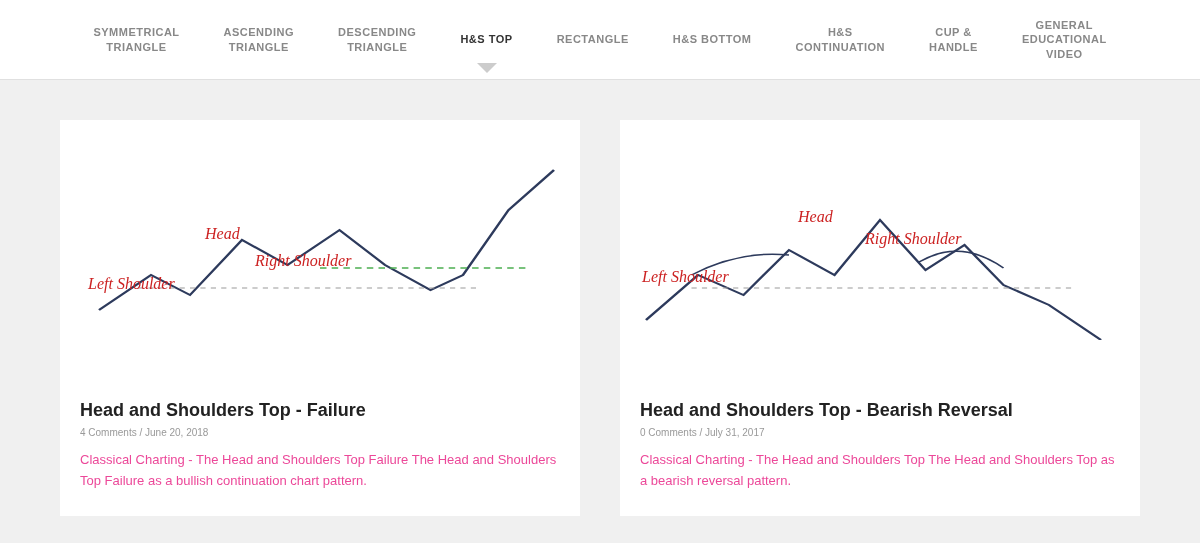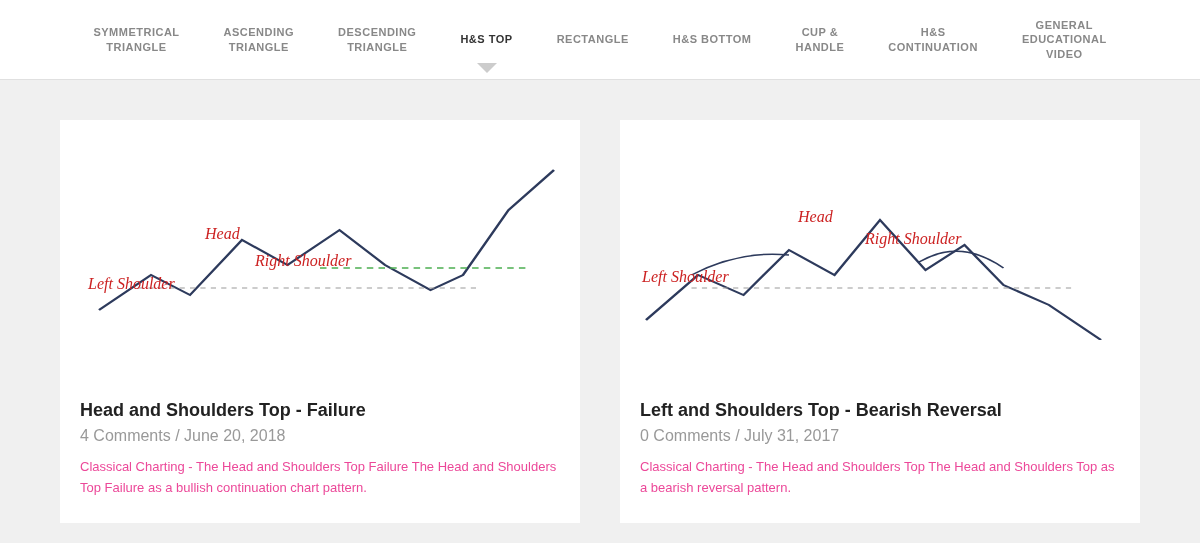--- a/index.html
+++ b/index.html
@@ -84,21 +84,21 @@
 
     .card-title {
       font-size: 18px;
       font-weight: 700;
       color: #222;
       margin-bottom: 6px;
       margin-top: 44px;
     }
 
     .card-meta {
-      font-size: 16px;
+      font-size: 10px;
       color: #999;
       margin-bottom: 12px;
     }
 
     .card-excerpt {
       font-size: 13px;
       color: #ec4899;
       line-height: 1.6;
     }
 
@@ -115,22 +115,22 @@
 </head>
 <body>
 
 <nav class="nav-bar">
   <div class="nav-item">SYMMETRICAL<br>TRIANGLE</div>
   <div class="nav-item">ASCENDING<br>TRIANGLE</div>
   <div class="nav-item">DESCENDING<br>TRIANGLE</div>
   <div class="nav-item active">H&amp;S TOP</div>
   <div class="nav-item">RECTANGLE</div>
   <div class="nav-item">H&amp;S BOTTOM</div>
+  <div class="nav-item">H&amp;S<br>CONTINUATION</div>
   <div class="nav-item">CUP &amp;<br>HANDLE</div>
-  <div class="nav-item">H&amp;S<br>CONTINUATION</div>
   <div class="nav-item">GENERAL<br>EDUCATIONAL<br>VIDEO</div>
 </nav>
 
 <div class="content-area">
   <div class="cards-container">
 
     <div class="card">
       <div class="card-chart">
         <svg width="100%" height="220" viewBox="0 0 400 220" preserveAspectRatio="none">
 
@@ -162,20 +162,20 @@
 
           <path d="M 55,155 Q 92,130 130,135" fill="none" stroke="#2d3a5c" stroke-width="1.5"></path>
           <path d="M 230,142 Q 262,118 295,148" fill="none" stroke="#2d3a5c" stroke-width="1.5"></path>
         </svg>
         
         <div class="chart-label" style="left:22px; top:148px;">Left Shoulder</div>
         <div class="chart-label" style="left:178px; top:88px;">Head</div>
         <div class="chart-label" style="left:245px; top:110px;">Right Shoulder</div>
       </div>
       <div class="card-body">
-        <div class="card-title">Left and Shoulders Top - Bearish Reversal</div>
+        <div class="card-title">Head and Shoulders Top - Bearish Reversal</div>
         <div class="card-meta">0 Comments / July 31, 2017</div>
         <div class="card-excerpt">Classical Charting - The Head and Shoulders Top The Head and Shoulders Top as a bearish reversal pattern.</div>
       </div>
     </div>
 
   </div>
 </div>
 
 </body></html>

